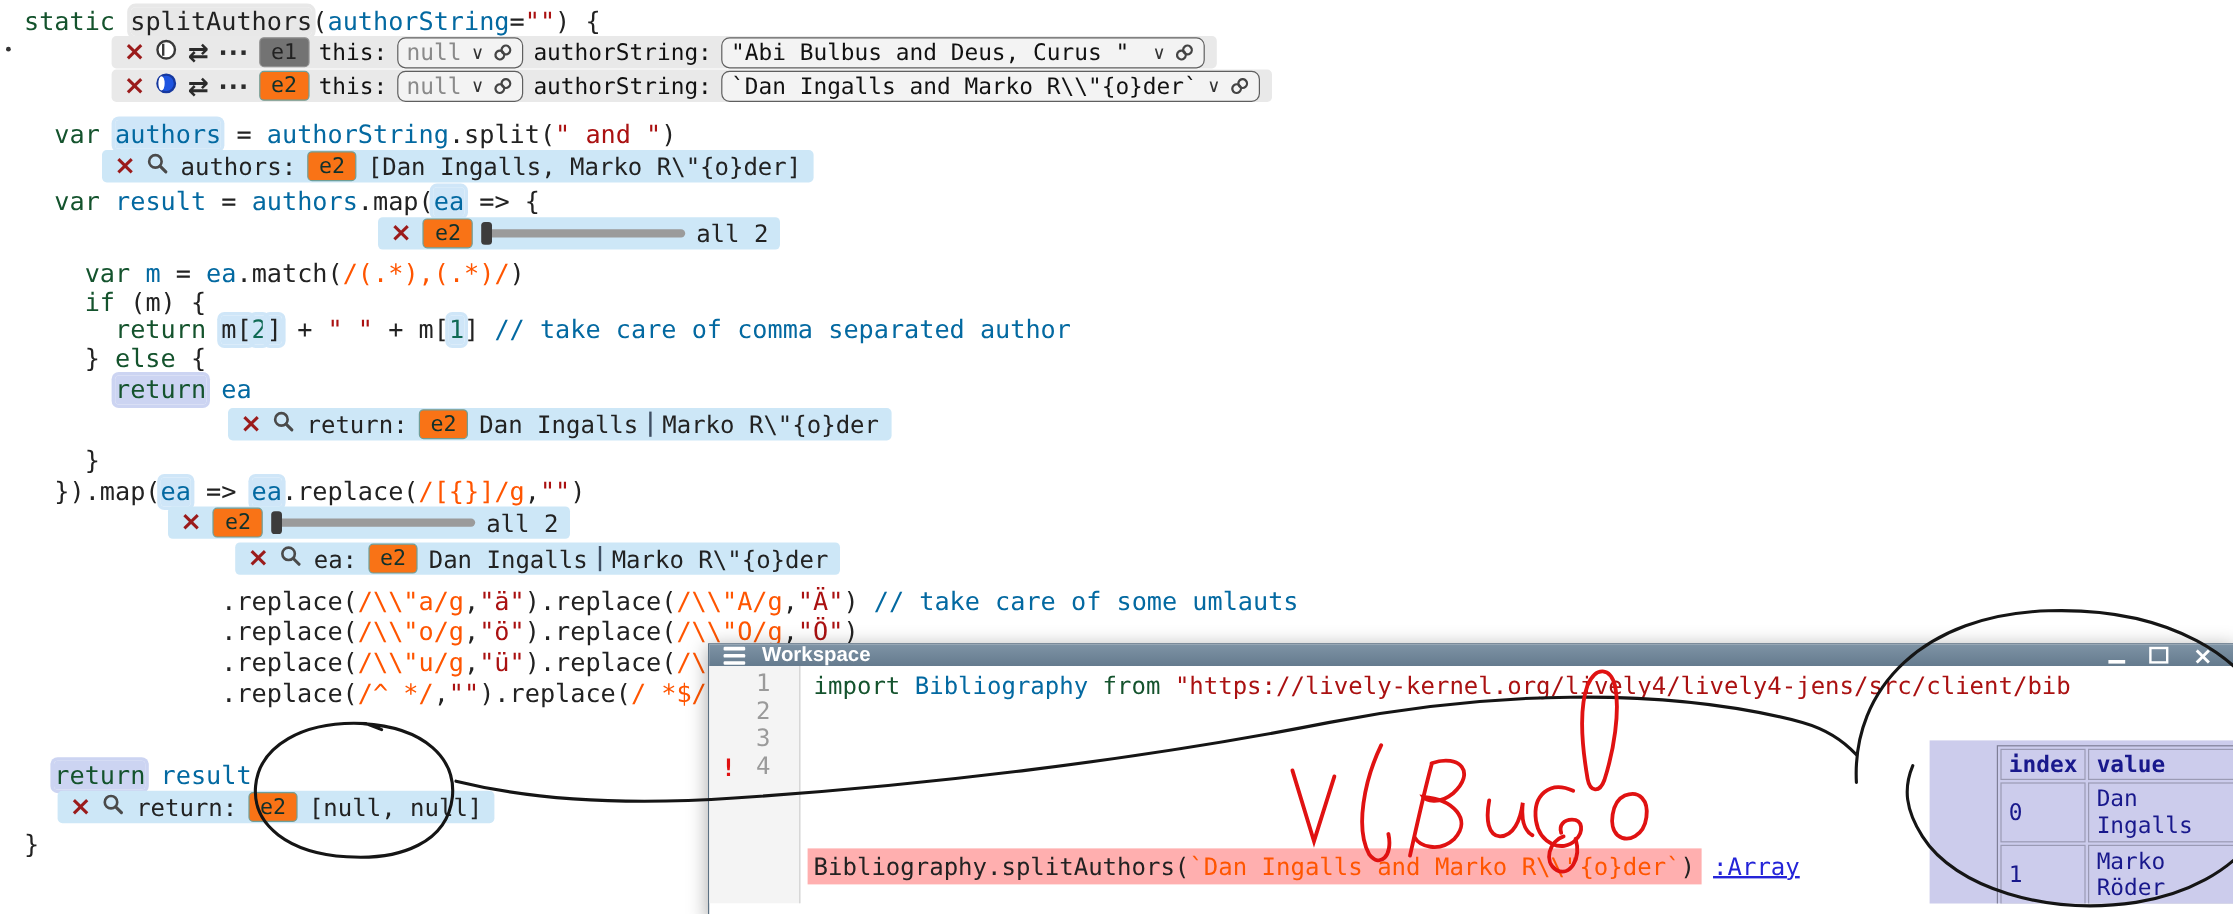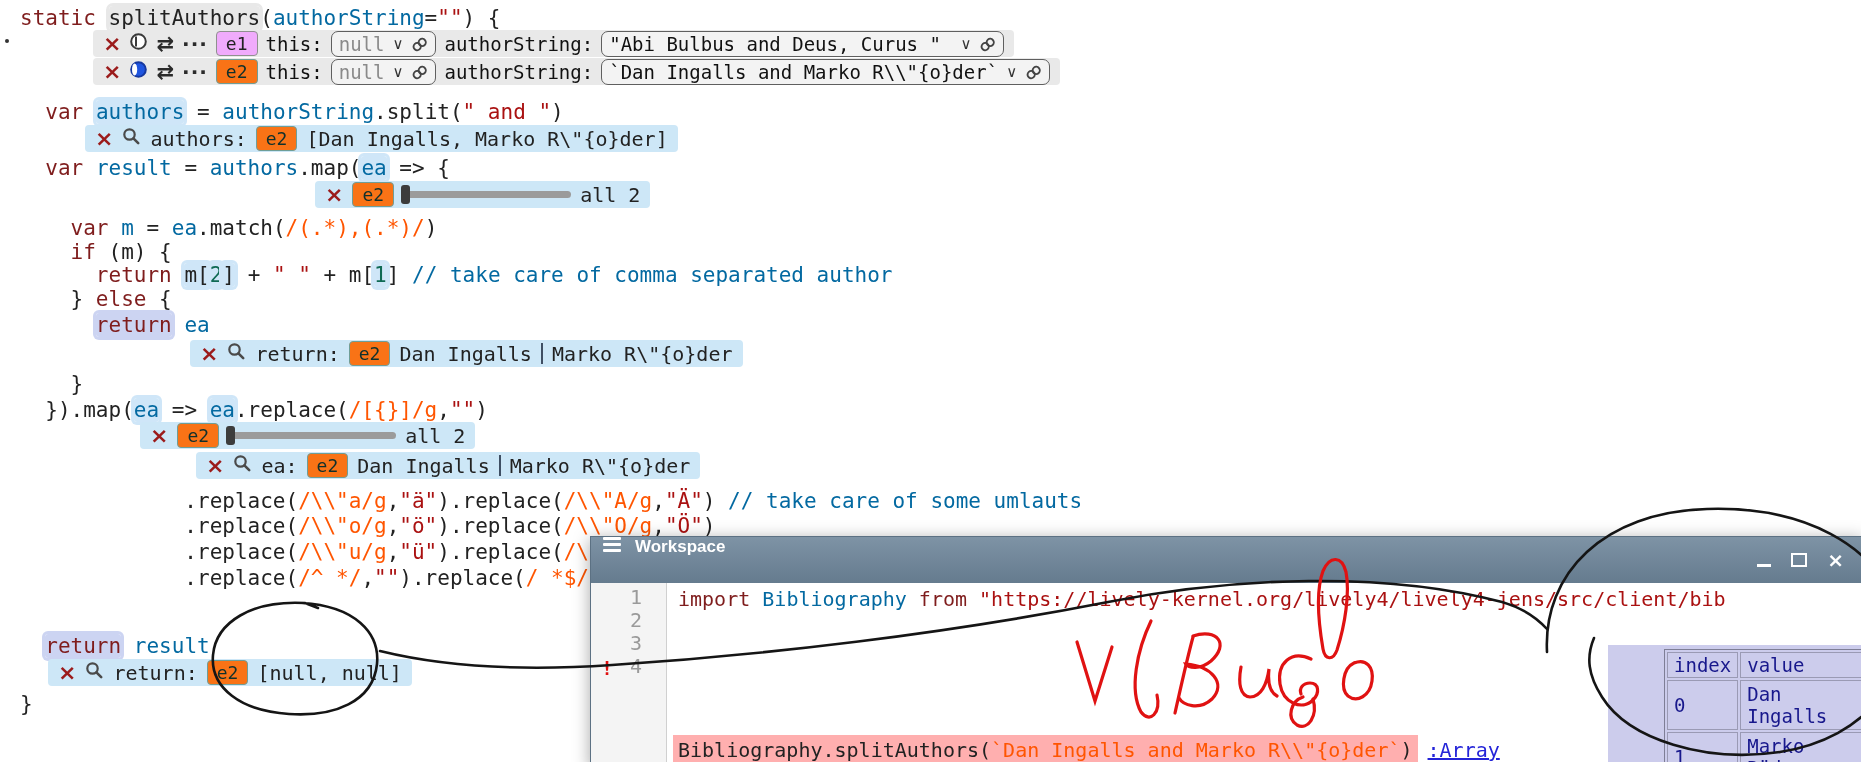--- a/index.html
+++ b/index.html
@@ -2,54 +2,54 @@
 <html><head>
 <meta charset="utf-8">
 <style>
   html,body{margin:0;padding:0;background:#fff}
   .screen{position:relative;width:1861px;height:762px;overflow:hidden;background:#ffffff;
           font-family:"DejaVu Sans Mono",monospace}
   .dot{position:absolute;left:5px;top:39px;width:4px;height:4px;border-radius:50%;background:#333}
 
   
   pre.cl{position:absolute;margin:0;font:21px/24px "DejaVu Sans Mono",monospace;white-space:pre}
-  .tk.kw{color:#7f1d1d}
+  .tk.kw{color:#14532d}
   .tk.vr{color:#0369a1}
   .tk.st{color:#aa1111}
   .tk.rx{color:#ff5500}
   .tk.cm{color:#0369a1}
   .tk.pl{color:#222}
   .tk.nm{color:#0f6a54}
   .hl-b{background:#cfe6f8;border-radius:3px;box-shadow:0 0 0 3px #cfe6f8}
   .hl-p{background:#ccd4f2;border-radius:3px;box-shadow:0 0 0 3px #ccd4f2}
   .hl-g{background:#e8e8e8;border-radius:4px;box-shadow:0 0 0 3px #e8e8e8}
 
   
   .strip{position:absolute;display:flex;align-items:center;border-radius:4px;height:27px;box-sizing:border-box}
   .ex{background:#e9e9e9;gap:8px;padding:0 10px;font:19px "DejaVu Sans Mono",monospace;color:#111}
   .probe{background:#cde7f7;gap:9px;padding:0 10px;font:20px "DejaVu Sans Mono",monospace;color:#222}
   .xbtn{color:#9b1b1b;font-weight:bold;font-size:22px;line-height:1;font-family:"DejaVu Sans",sans-serif;cursor:default}
   .swap{color:#2b2b2b;font-size:21px;font-weight:bold;font-family:"DejaVu Sans",sans-serif}
   .more{color:#2b2b2b;font-size:20px;font-weight:bold;letter-spacing:1px;font-family:"DejaVu Sans",sans-serif}
   .badge{border-radius:4px;padding:0 9px;font:18px/23px "DejaVu Sans Mono",monospace;border:1px solid}
-  .badge.b-e1{background:#f0abfc;border-color:#909090;color:#222}
+  .badge.b-e1{background:#737373;border-color:#909090;color:#222}
   .badge.b-e2{background:#f97316;border-color:#6f9e98;color:#10302c}
   .ibox{display:inline-flex;align-items:center;gap:8px;border:1.6px solid #5f5f5f;border-radius:7px;
         padding:1px 7px;background:rgba(255,255,255,.45);white-space:pre}
   .nullv{color:#8a8a8a}
   .chev{color:#333;font-size:15px;font-family:"DejaVu Sans",sans-serif}
   .chain{display:inline-block;transform:rotate(-40deg)}
   .vsep{width:2px;height:21px;background:#3f4f63}
   .sl-track{width:168px;height:7px;background:#9b9b9b;border-radius:4px;position:relative}
   .sl-thumb{position:absolute;left:-2px;top:-6px;width:9px;height:19px;background:#3c3c3c;border-radius:3px}
 
   
   .window{position:absolute;left:590px;top:536px;width:1271px;height:230px;background:#fff;
           border:1px solid #5c7183;box-shadow:0 3px 16px rgba(0,0,0,.35);z-index:10}
-  .titlebar{height:46px;background:linear-gradient(#7e93a5,#657b8e);display:flex;
+  .titlebar{height:18px;background:linear-gradient(#7e93a5,#657b8e);display:flex;align-items:center;
             color:#fff;padding:0 12px;gap:14px;font:bold 17px "Liberation Sans",sans-serif;box-sizing:border-box}
   .menu-ic{width:18px;display:flex;flex-direction:column;gap:3px}
   .menu-ic i{height:3px;background:#fff;border-radius:1px}
   .winbtns{margin-left:auto;display:flex;align-items:center;gap:20px;padding-right:6px}
   .minbtn{width:14px;height:3px;background:#fff;margin-top:10px}
   .maxbtn{width:12px;height:10px;border:2.5px solid #fff}
   .closebtn{font:bold 20px "DejaVu Sans",sans-serif;color:#fff;line-height:1}
   .win-content{position:relative;height:198px;overflow:hidden;display:flex}
   .gutter{width:76px;background:#f4f4f4;border-right:1px solid #d0d0d0;position:relative;
           font:20px/23px "DejaVu Sans Mono",monospace;color:#9a9a9a;text-align:right;
@@ -57,21 +57,21 @@
   .errmark{position:absolute;left:10px;top:74px;color:#e01010;font-weight:bold;font-size:20px}
   .codearea{position:relative;flex:1;font:20px "DejaVu Sans Mono",monospace;color:#222}
   .imp{position:absolute;left:11px;top:4px;margin:0;white-space:pre;font:20px/24px "DejaVu Sans Mono",monospace}
   .resline{position:absolute;left:6px;top:152px;display:flex;align-items:center}
   .pink{background:#ffafaf;padding:3px 5px;white-space:pre;font:20px "DejaVu Sans Mono",monospace}
   .arraylink{color:#2424d8;text-decoration:underline;margin-left:10px;font:20px "DejaVu Sans Mono",monospace}
   .inspector{position:absolute;left:941px;top:62px;right:-6px;height:140px;background:#ccccec;
              padding:4px 0 0 56px;box-sizing:border-box}
   table.insp{border-collapse:separate;border-spacing:2px;border:1px solid #7e7e96;
              font:19px "DejaVu Sans Mono",monospace;color:#18188c}
-  .insp th{font-weight:normal;text-align:left;border:1px solid #9a9ab4;padding:1px 6px}
+  .insp th{font-weight:bold;text-align:left;border:1px solid #9a9ab4;padding:1px 6px}
   .insp td{border:1px solid #9a9ab4;padding:2px 6px;height:27px}
   .col-i{width:54px}.col-v{width:128px}
 
   .overlay{position:absolute;left:0;top:0;z-index:50;pointer-events:none}
 </style>
 </head>
 <body>
 
 <div class="screen">
 

